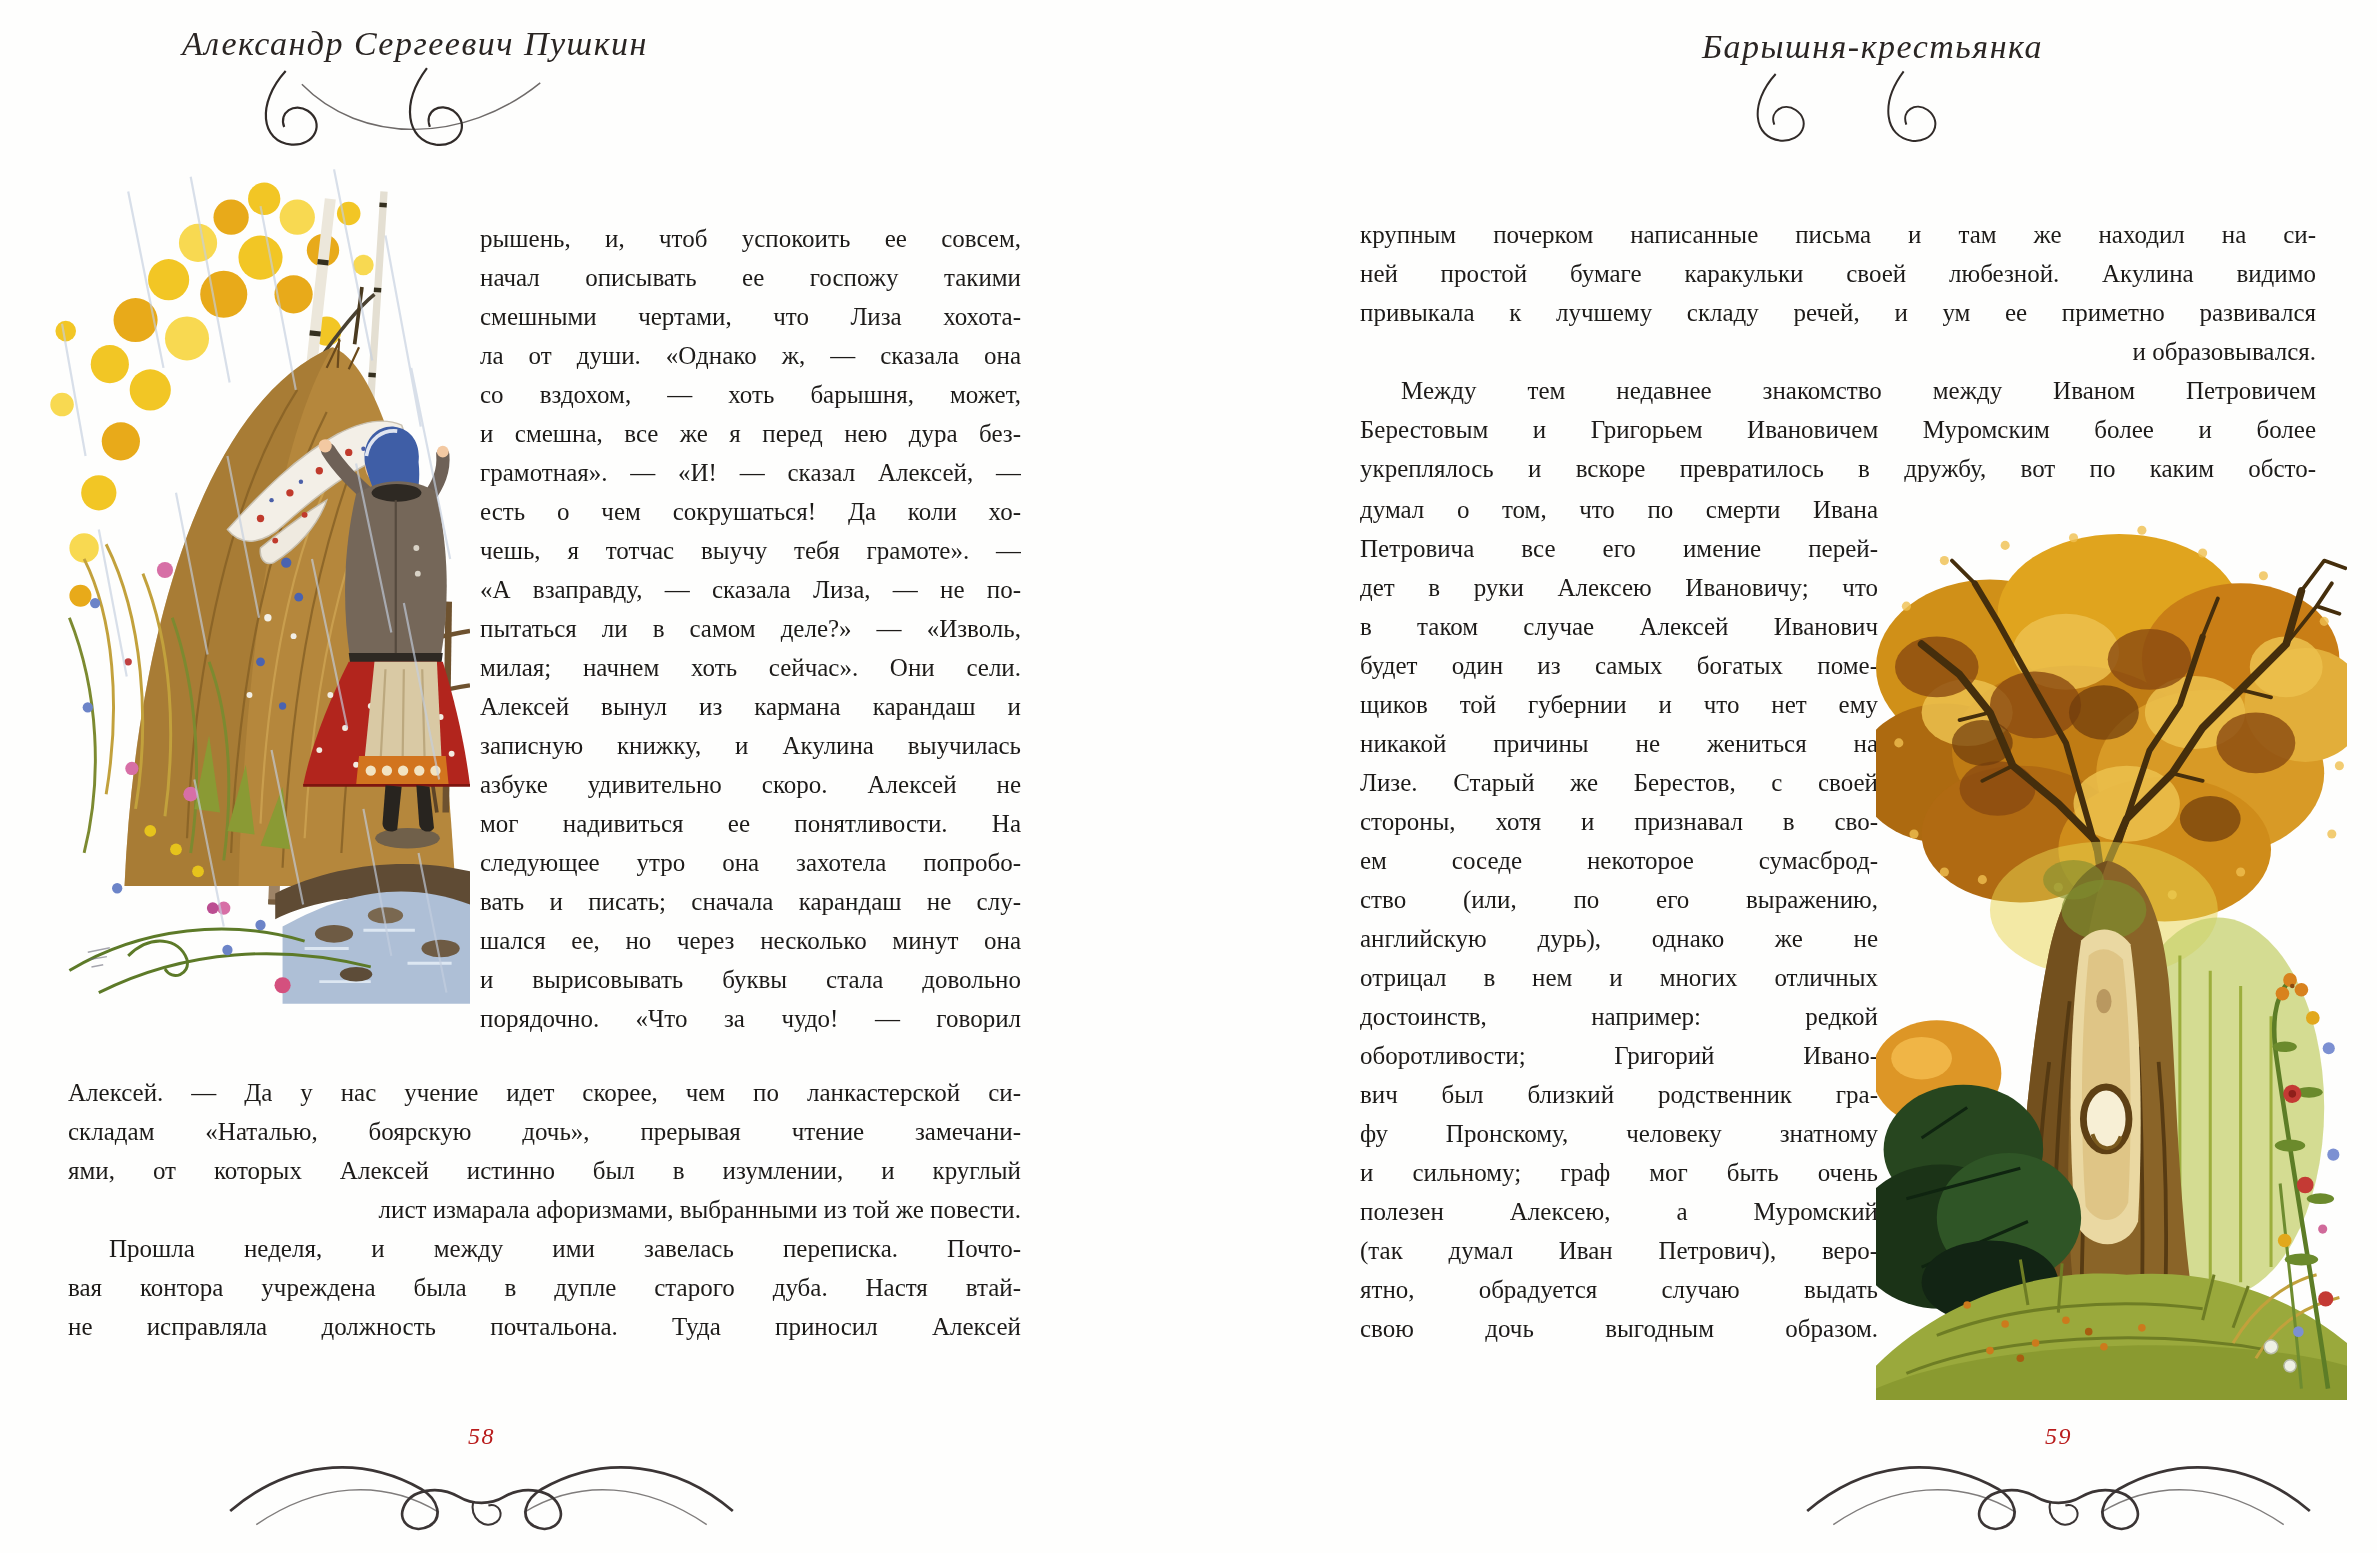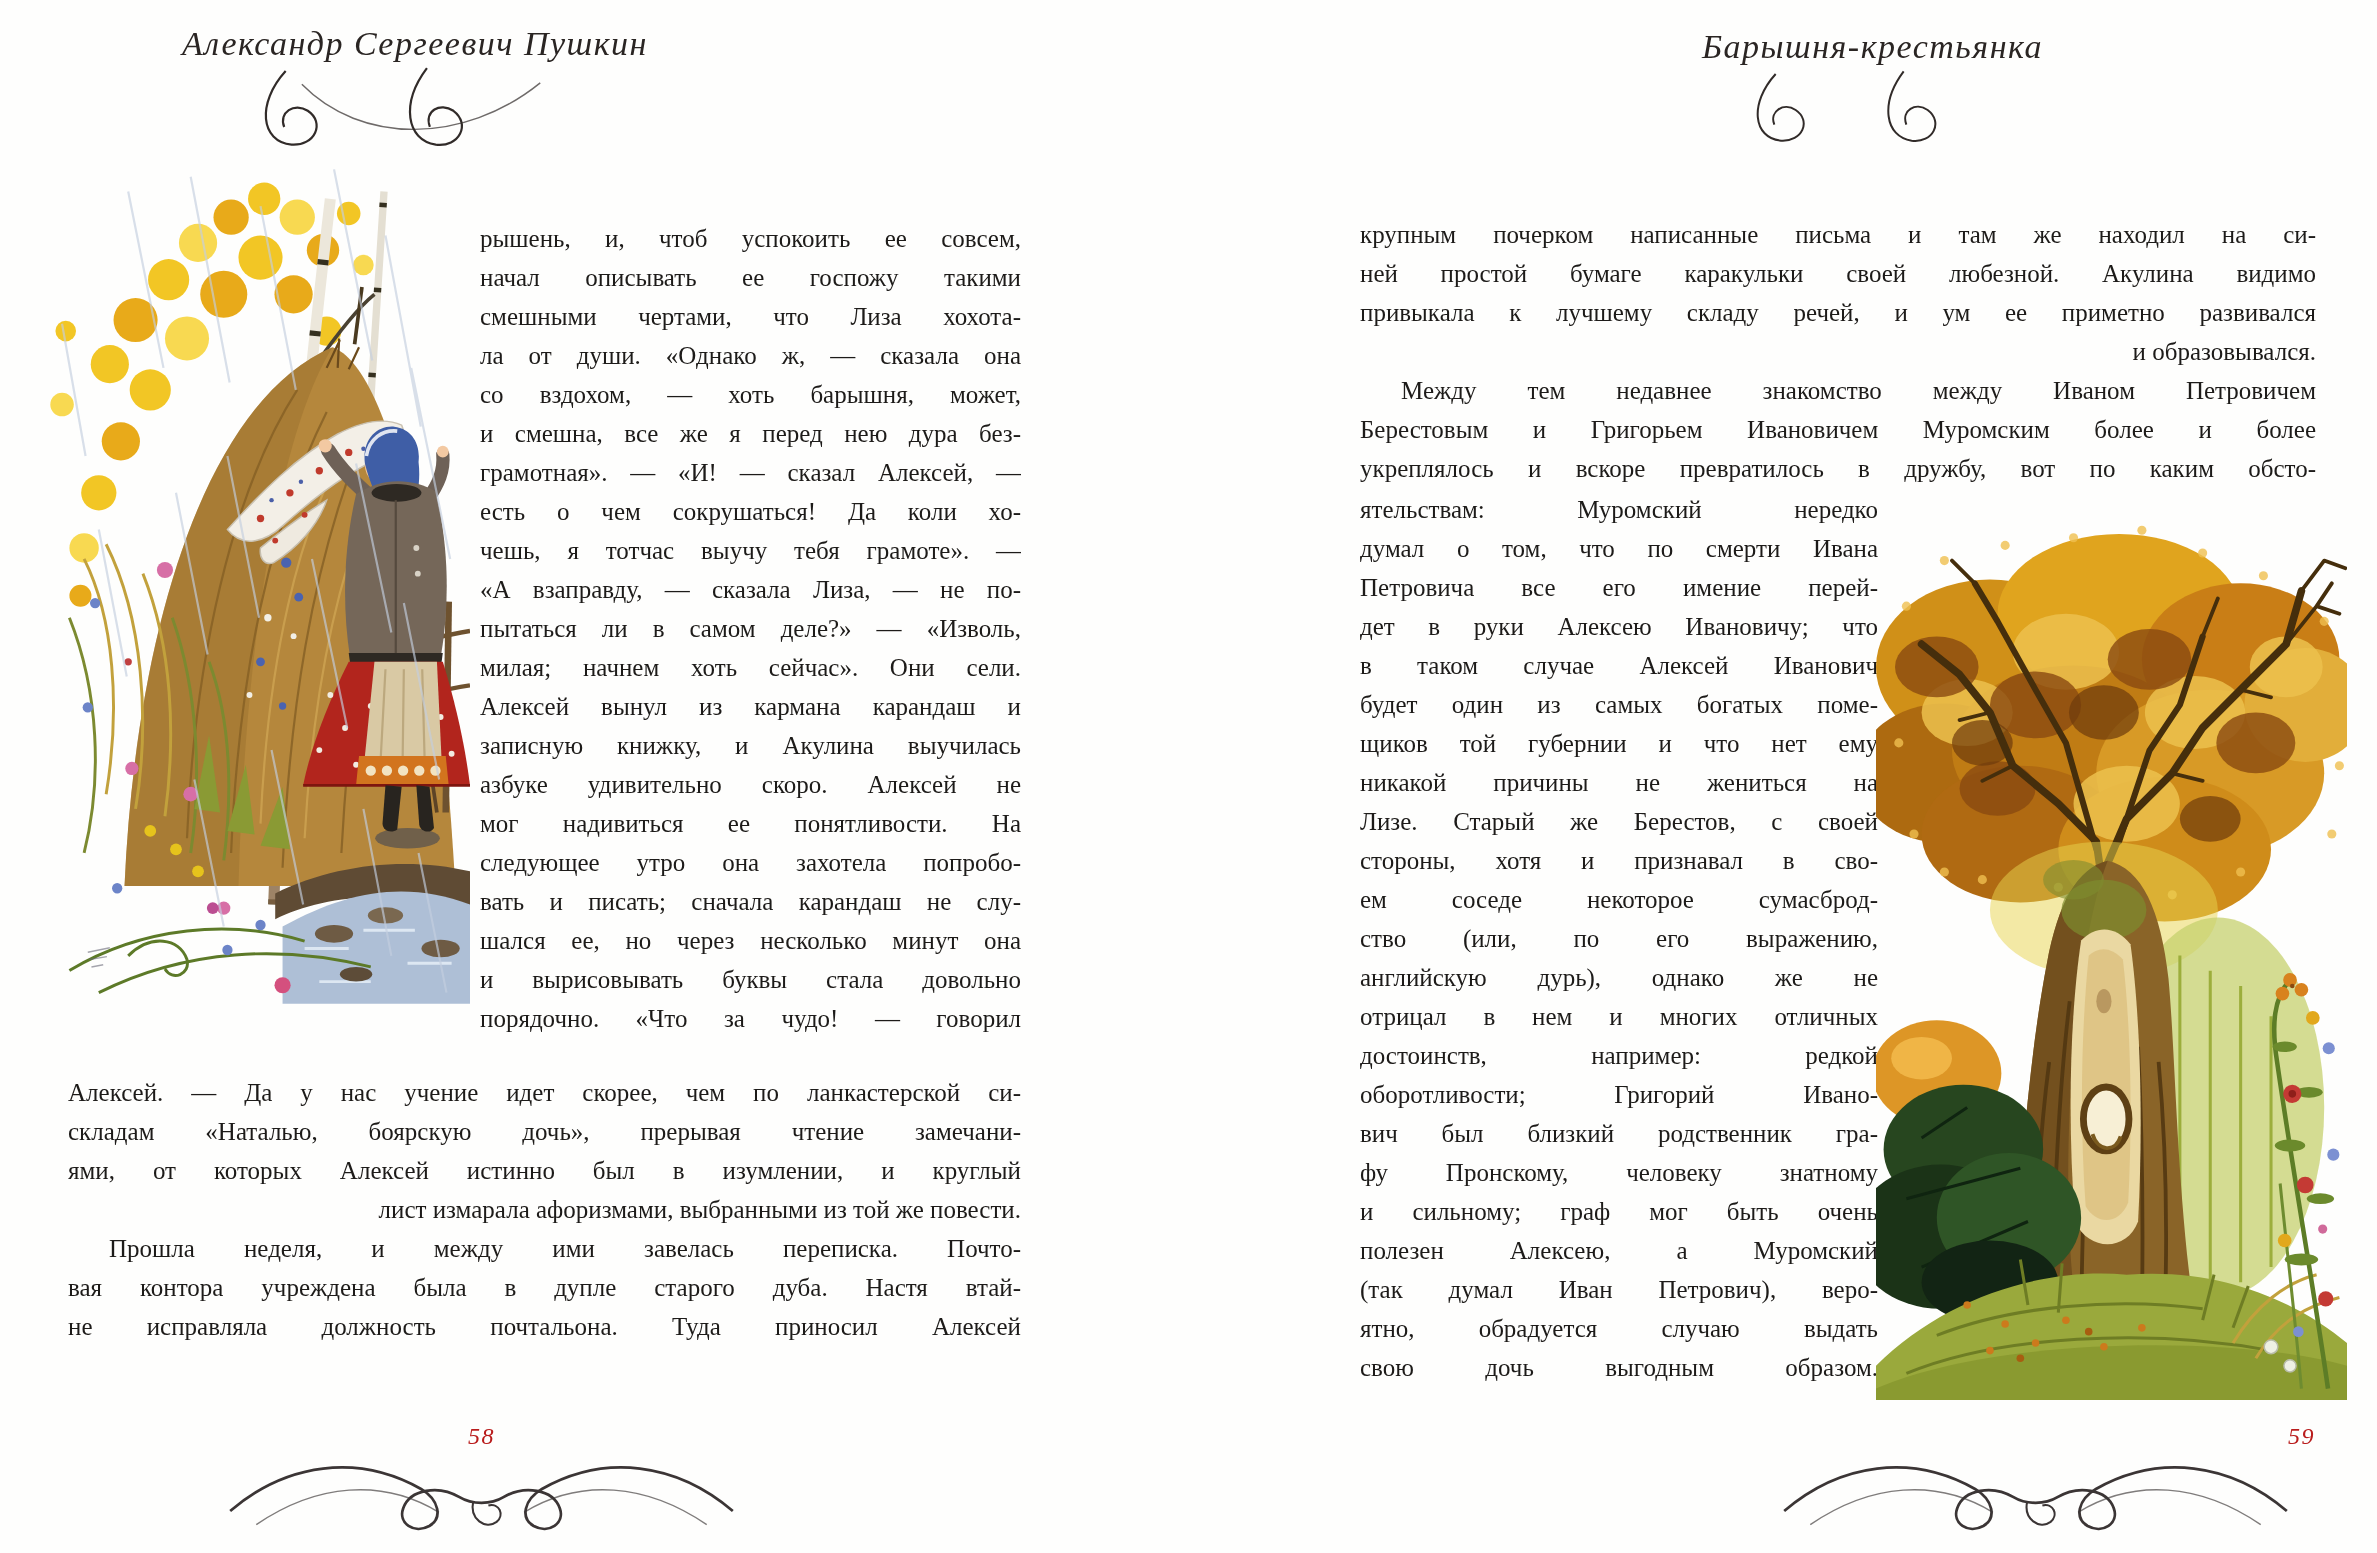--- a/index.html
+++ b/index.html
@@ -32,21 +32,21 @@
   .line.flush{text-align:right;}
   .line.flush::after{content:none;}
   .line.indent{text-indent:41px;}
 
   .illo{position:absolute;}
   #illo-left{left:40px;top:147px;width:430px;height:857px;}
   #illo-right{left:687px;top:515px;width:471px;height:885px;}
 
   .pagenum-block{position:absolute;width:559px;text-align:center;}
   #pagenum-left{left:202px;top:1420px;}
-  #pagenum-right{left:567px;top:1420px;text-align:right;}
+  #pagenum-right{left:590px;top:1420px;}
   .pagenum{font-style:italic;font-size:24px;color:#b91c1c;letter-spacing:1.5px;line-height:32px;}
   .tail-flourish{display:block;margin-top:-7.4px;}
 </style>
 </head>
 <body>
 
 <div class="spread">
 
   <div class="page" id="page-left">
 
@@ -287,21 +287,20 @@
         <div class="line">крупным почерком написанные письма и там же находил на си-</div>
         <div class="line">ней простой бумаге каракульки своей любезной. Акулина видимо</div>
         <div class="line">привыкала к лучшему складу речей, и ум ее приметно развивался</div>
         <div class="line flush">и образовывался.</div>
         <div class="line indent">Между тем недавнее знакомство между Иваном Петровичем</div>
         <div class="line">Берестовым и Григорьем Ивановичем Муромским более и более</div>
         <div class="line">укреплялось и вскоре превратилось в дружбу, вот по каким обсто-</div>
       </div>
 
     <div class="textcol" id="right-col">
-        <div class="line">ятельствам: Муромский нередко</div>
         <div class="line">думал о том, что по смерти Ивана</div>
         <div class="line">Петровича все его имение перей-</div>
         <div class="line">дет в руки Алексею Ивановичу; что</div>
         <div class="line">в таком случае Алексей Иванович</div>
         <div class="line">будет один из самых богатых поме-</div>
         <div class="line">щиков той губернии и что нет ему</div>
         <div class="line">никакой причины не жениться на</div>
         <div class="line">Лизе. Старый же Берестов, с своей</div>
         <div class="line">стороны, хотя и признавал в сво-</div>
         <div class="line">ем соседе некоторое сумасброд-</div>

